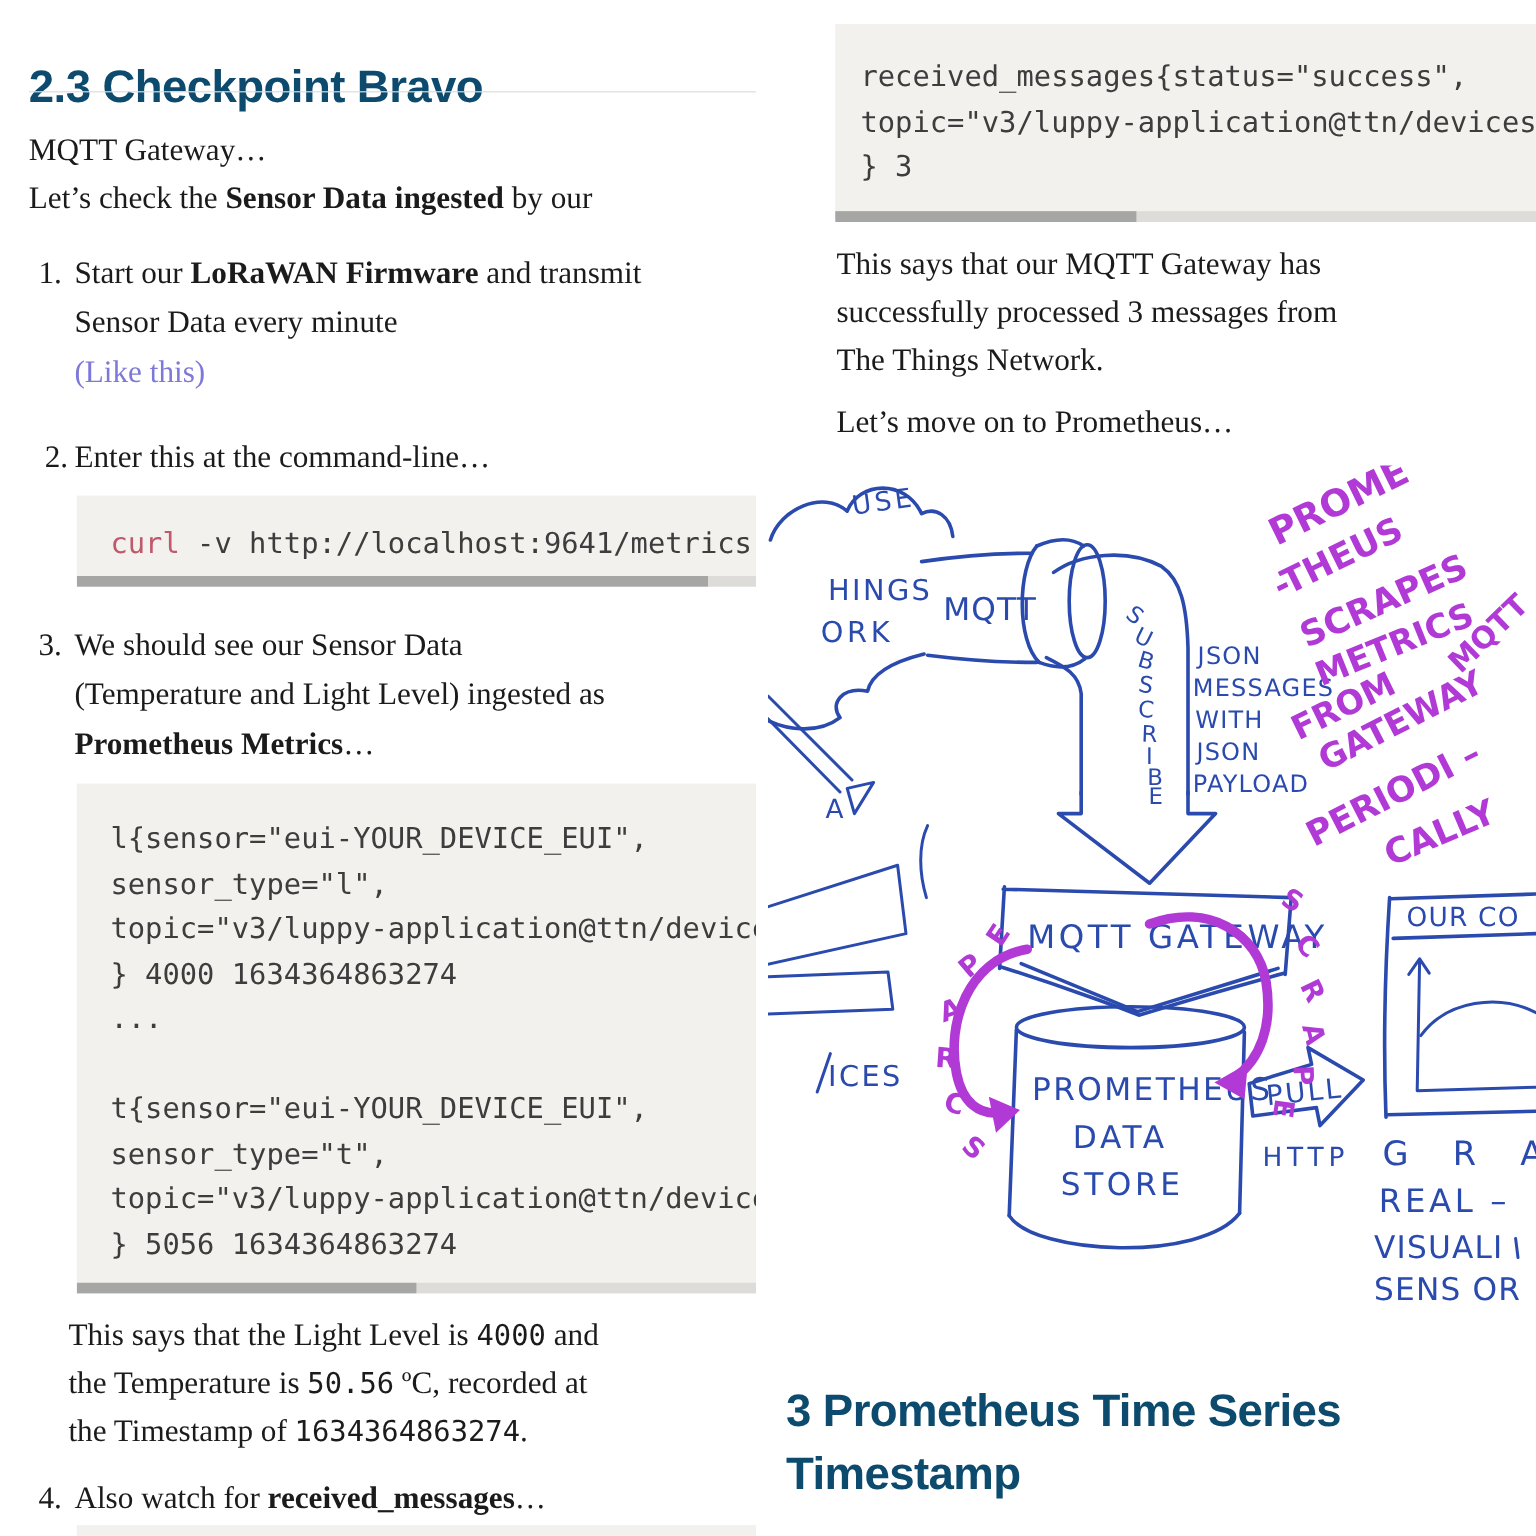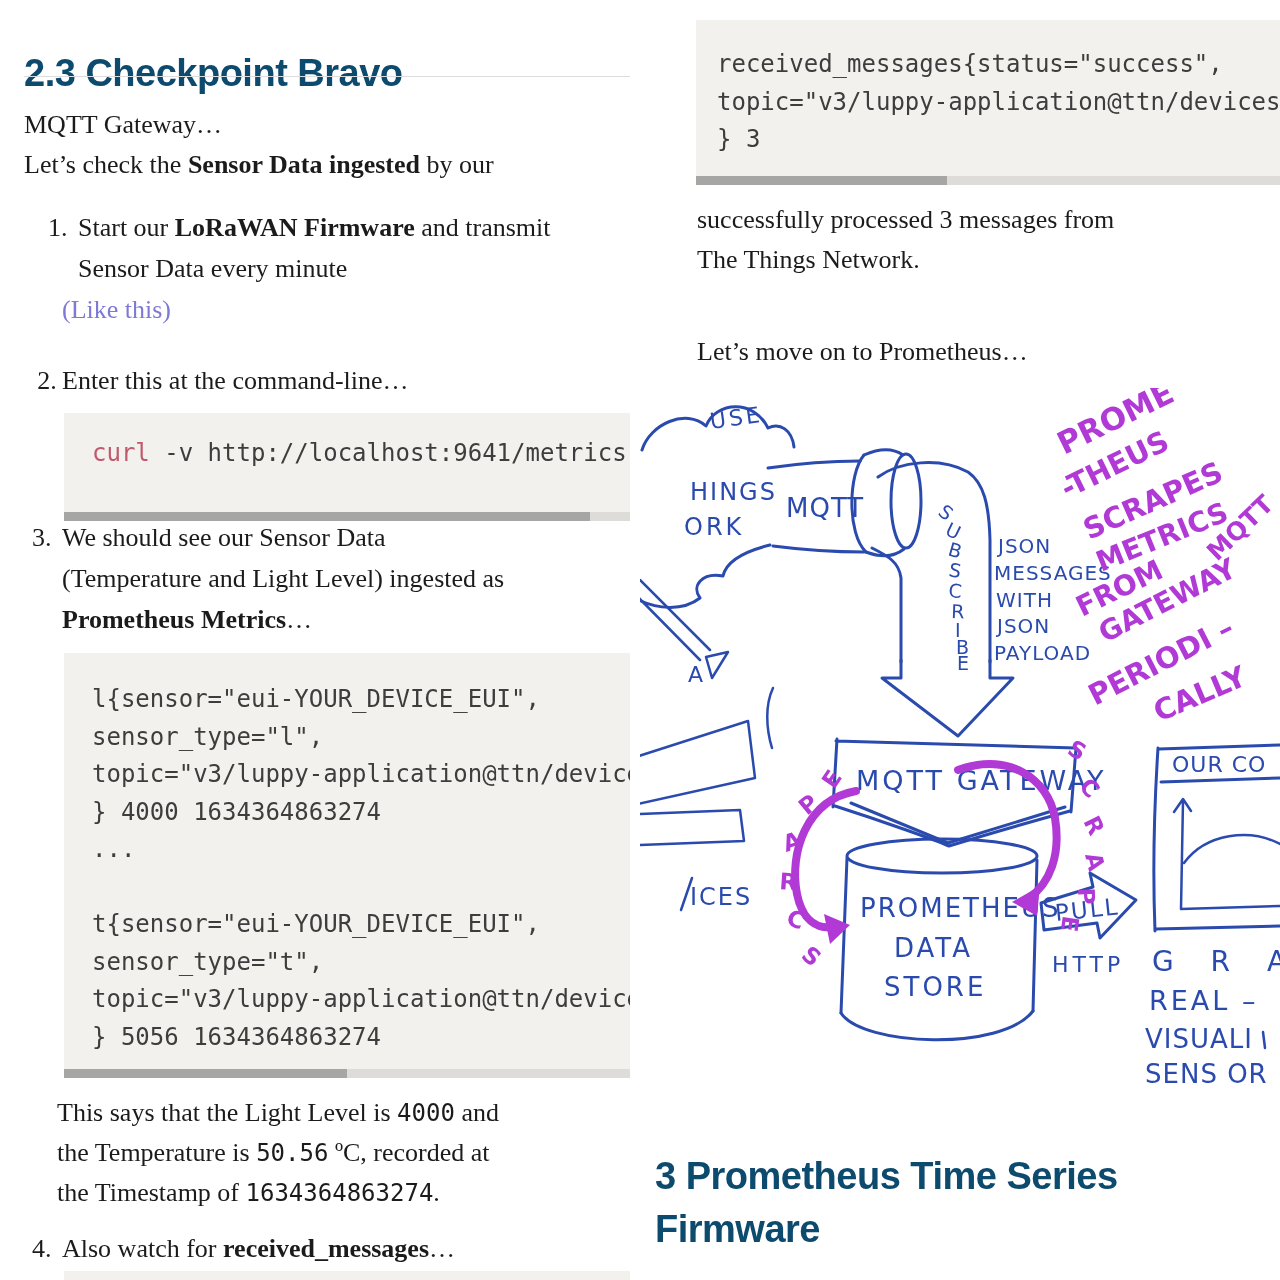--- a/index.html
+++ b/index.html
@@ -40,32 +40,32 @@
   <div class="abs" style="left:0;top:0;width:640px;height:1280px;">
 
     <h2 class="h2 abs" style="left:24px;top:18px;">2.3 Checkpoint Bravo</h2>
     <div class="hr abs" style="left:24px;top:76px;width:606px;"></div>
 
     <div class="para abs" style="left:24px;top:105px;width:604px;">
       <div class="ln">MQTT Gateway…</div>
       <div class="ln"><span>Let’s check the </span><b>Sensor Data ingested</b><span> by our</span></div>
     </div>
 
-    <div class="list-item abs" style="left:48px;top:207px;">
+    <div class="list-item abs" style="left:32px;top:207px;">
       <div class="ln"><span class="num">1.</span><span>Start our </span><b>LoRaWAN Firmware</b><span> and transmit</span></div>
       <div class="ln cont">Sensor Data every minute</div>
     </div>
 
     <a href="#" class="doclink abs" style="left:62px;top:290px;">(Like this)</a>
 
     <div class="list-item abs" style="left:32px;top:360px;text-align:center;">
       <div class="ln"><span class="num">2.</span><span>Enter this at the command-line…</span></div>
     </div>
 
-    <div class="code-block abs" style="left:64px;top:413px;width:566px;height:108px;padding:22px 0 0 28px;box-sizing:border-box;">
+    <div class="code-block abs" style="left:64px;top:413px;width:566px;height:76px;padding:22px 0 0 28px;box-sizing:border-box;">
       <div class="cl"><span class="kw">curl</span><span> -v http://localhost:9641/metrics</span></div>
       <div class="sbar">
           <div class="sthumb" style="width:93%;"></div>
         </div>
     </div>
 
     <div class="list-item abs" style="left:32px;top:517px;">
       <div class="ln"><span class="num">3.</span><span>We should see our Sensor Data</span></div>
       <div class="ln cont">(Temperature and Light Level) ingested as</div>
       <div class="ln cont"><b>Prometheus Metrics</b><span>…</span></div>
@@ -105,20 +105,21 @@
     <div class="code-block abs" style="left:56px;top:20px;width:584px;height:165px;padding:26px 0 0 21px;box-sizing:border-box;">
       <div class="cl">received_messages{status="success",</div>
       <div class="cl">topic="v3/luppy-application@ttn/devices",</div>
       <div class="cl">} 3</div>
       <div class="sbar">
           <div class="sthumb" style="width:43%;"></div>
         </div>
     </div>
 
     <div class="para abs" style="left:57px;top:200px;width:578px;">
+      <div class="ln">This says that our MQTT Gateway has</div>
       <div class="ln">successfully processed 3 messages from</div>
       <div class="ln">The Things Network.</div>
     </div>
 
     <div class="para abs" style="left:57px;top:332px;width:578px;">
       <div class="ln">Let’s move on to Prometheus…</div>
     </div>
 
     <svg class="abs" style="left:0;top:388px;" width="640" height="712" viewBox="640 388 640 712">
 
@@ -223,17 +224,17 @@
         <text class="hm" font-size="23" transform="translate(1078,787) rotate(48)">C</text>
         <text class="hm" font-size="23" transform="translate(1083,821) rotate(64)">R</text>
         <text class="hm" font-size="23" transform="translate(1085,855) rotate(76)">A</text>
         <text class="hm" font-size="23" transform="translate(1078,888) rotate(88)">P</text>
         <text class="hm" font-size="23" transform="translate(1063,915) rotate(98)">E</text>
       </g>
     </svg>
 
     <div class="h2 abs" style="left:15px;top:1150px;line-height:53px;">
       <div>3 Prometheus Time Series</div>
-      <div>Firmware</div>
+      <div>Timestamp</div>
     </div>
   </div>
 
 </div>
 
 </body></html>

